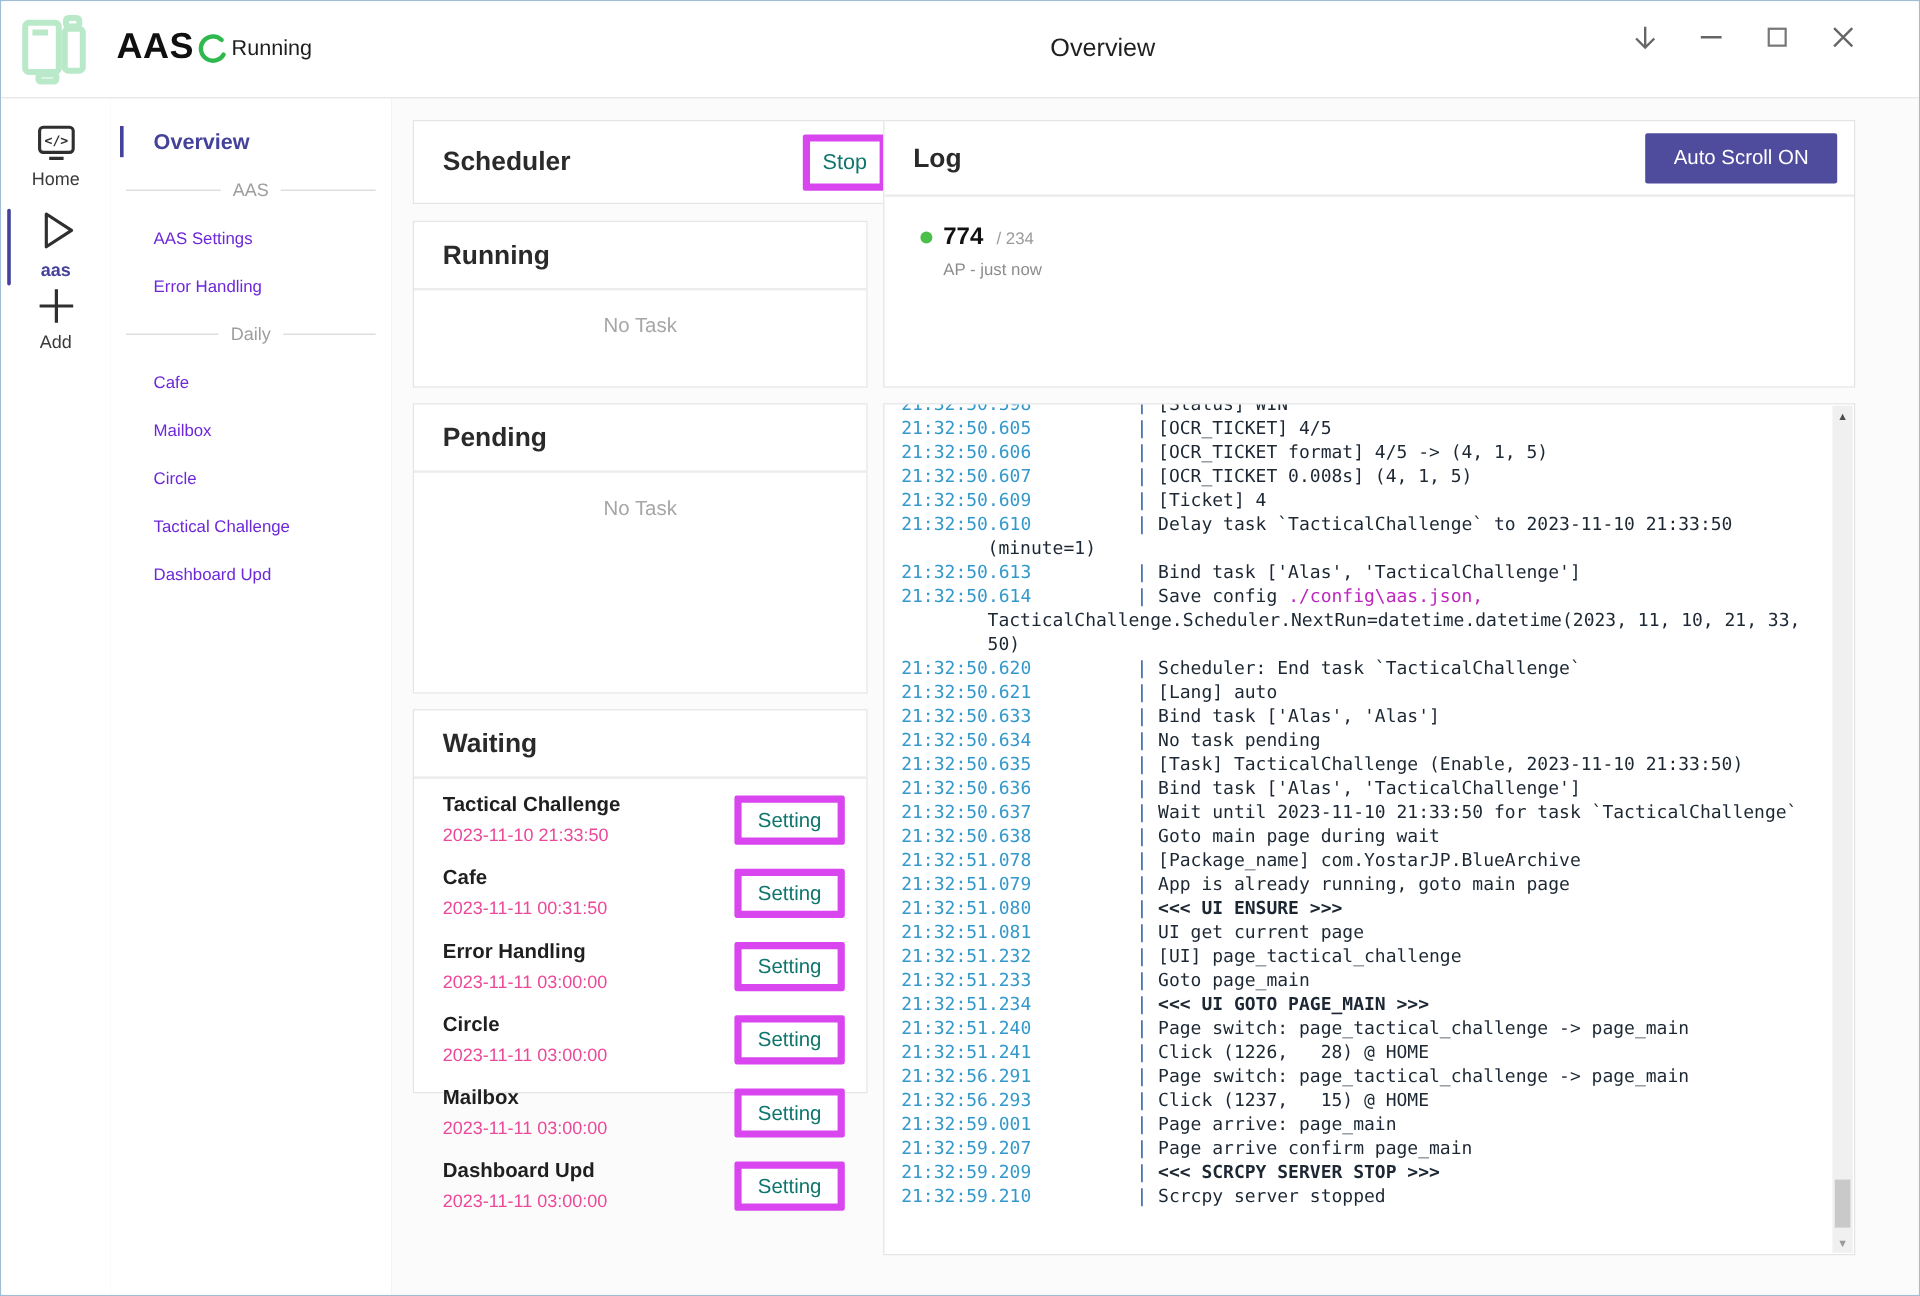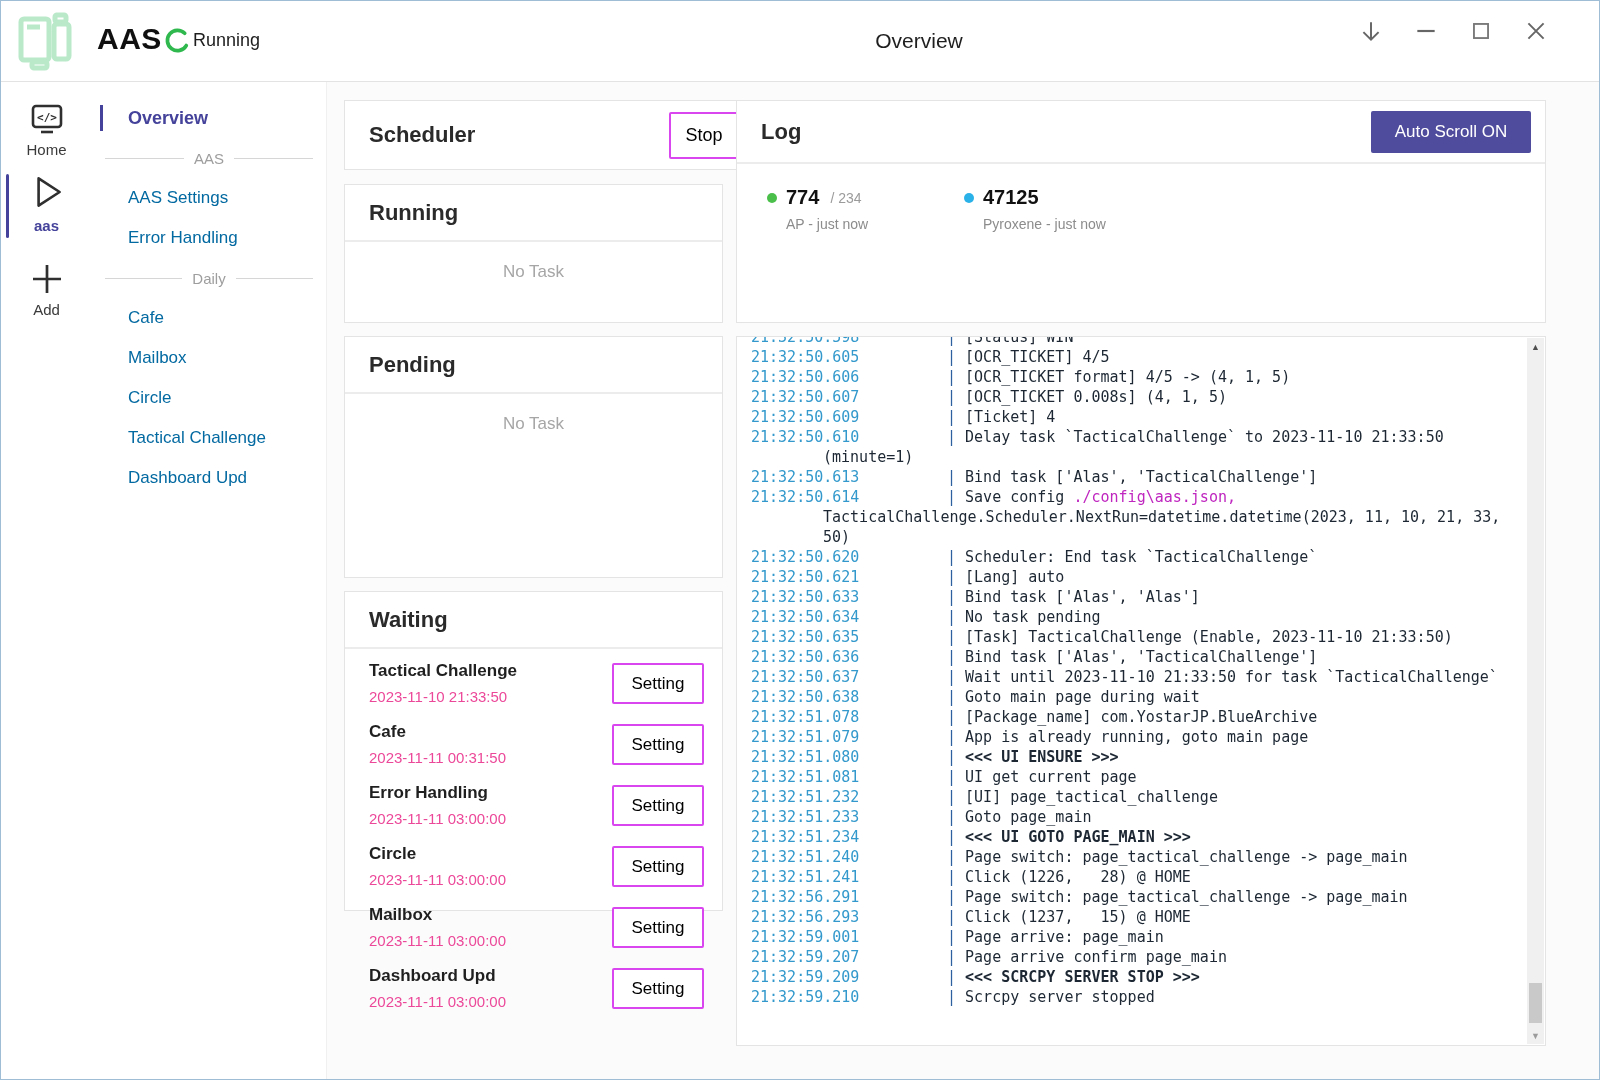--- a/index.html
+++ b/index.html
@@ -18,39 +18,39 @@
   .win-title{position:absolute;left:918px;top:28px;transform:translateX(-50%);font-size:21px;color:#1f1f1f;}
   .win-controls{position:absolute;right:48px;top:12px;display:flex;gap:25px;}
   .win-btn{width:30px;height:36px;display:flex;align-items:center;justify-content:center;background:transparent;border:0;padding:0;cursor:pointer;}
   
   .rail{position:absolute;left:0;top:80px;bottom:0;width:91px;background:#fff;border-right:1px solid #ebebeb;}
   .rail-item{position:absolute;left:0;width:91px;display:flex;flex-direction:column;align-items:center;cursor:pointer;}
   .rail-item .lbl{font-size:15px;color:#3a3a3a;margin-top:4px;}
   .rail-home{top:22px;}
   .rail-aas{top:90px;}
   .rail-aas .lbl{color:var(--accent,#44429a);font-weight:700;}
-  .rail-add{top:180px;}
+  .rail-add{top:156px;}
   .rail-indicator{position:absolute;left:5px;top:93px;width:3px;height:64px;background:var(--accent,#44429a);border-radius:2px;}
   
   .sidebar{position:absolute;left:91px;top:80px;bottom:0;width:235px;background:#fff;padding-top:17px;box-sizing:border-box;border-right:1px solid #f0f0f0;}
-  .side-item{position:relative;height:40px;display:flex;align-items:center;padding-left:36px;font-size:17px;color:#0369a1;cursor:pointer;box-sizing:border-box;}
+  .side-item{position:relative;height:40px;display:flex;align-items:center;padding-left:36px;font-size:14px;color:#6d28d9;cursor:pointer;box-sizing:border-box;}
   .side-item .bar{display:none;}
   .side-item.active{color:var(--accent,#44429a);font-weight:700;font-size:18px;}
   .side-item.active .bar{display:block;position:absolute;left:8px;top:7px;bottom:7px;width:3px;background:var(--accent,#44429a);}
   .side-item.divider{padding:0 13px;justify-content:center;gap:10px;color:#9e9e9e;font-size:15px;cursor:default;}
   .side-item.divider::before,.side-item.divider::after{content:"";flex:1;height:1px;background:#d6d6d6;}
   
   .content-bg{position:absolute;left:326px;top:80px;right:0;bottom:0;background:#fbfbfb;}
   .card{position:absolute;background:#fff;border:1px solid #e4e4e4;box-sizing:border-box;}
   .card-title{font-size:22px;font-weight:600;color:#2a2a2a;}
   .card-head{height:55px;display:flex;align-items:center;justify-content:space-between;padding:0 14px 0 24px;border-bottom:2px solid #ececec;gap:48px;}
   .empty{margin-top:20px;text-align:center;color:#a6a6a6;font-size:17px;}
   #card-scheduler{left:343px;top:99px;width:411px;height:70px;}
   #card-scheduler .card-title{position:absolute;left:24px;top:0;line-height:68px;}
-  .btn-outline{background:#fff;border:2px solid #d946ef;border-radius:2px;font-size:17px;color:#000000;font-family:inherit;cursor:pointer;}
+  .btn-outline{background:#fff;border:6px solid #d946ef;border-radius:2px;font-size:17px;color:#0f766e;font-family:inherit;cursor:pointer;}
   #stop-btn{position:absolute;right:15px;top:11px;width:70px;height:47px;font-size:18px;}
   #card-running{left:343px;top:183px;width:379px;height:139px;}
   #card-pending{left:343px;top:335px;width:379px;height:242px;}
   #card-waiting{left:343px;top:590px;width:379px;height:320px;}
   .wait-list{position:absolute;left:24px;right:15px;top:65px;}
   .wait-item{position:relative;height:61px;}
   .wait-name{font-size:17px;font-weight:700;color:#1f1f1f;padding-top:4px;}
   .wait-time{font-size:15px;color:#ec4899;font-weight:500;margin-top:7px;}
   .wait-btn{position:absolute;right:3px;top:6px;width:92px;height:41px;}
   
@@ -281,28 +281,20 @@
       <div class="stat">
         <div class="stat-top">
           <span class="dot" style="background-color: rgb(74, 191, 74);"></span>
           <span class="stat-value">774</span>
           <span class="stat-suffix">/ 234</span>
         </div>
         <div class="stat-label">AP - just now</div>
       </div>
 
 
-      <div class="stat">
-        <div class="stat-top">
-          <span class="dot" style="background-color: rgb(42, 178, 232);"></span>
-          <span class="stat-value">47125</span>
-          <span class="stat-suffix"></span>
-        </div>
-        <div class="stat-label">Pyroxene - just now</div>
-      </div>
     </div>
 </section>
 
 <section class="card" id="log-output">
   <div class="log-text">
 
       <div class="log-line"><span class="seg-lvl">INFO</span><span class="seg-time">21:32:50.598</span><span class="seg-sep"></span><span class="log-msg"><span class="seg-m">[Status] WIN</span></span></div>
 
       <div class="log-line"><span class="seg-lvl">INFO</span><span class="seg-time">21:32:50.605</span><span class="seg-sep"></span><span class="log-msg"><span class="seg-m">[OCR_TICKET] 4/5</span></span></div>
 

